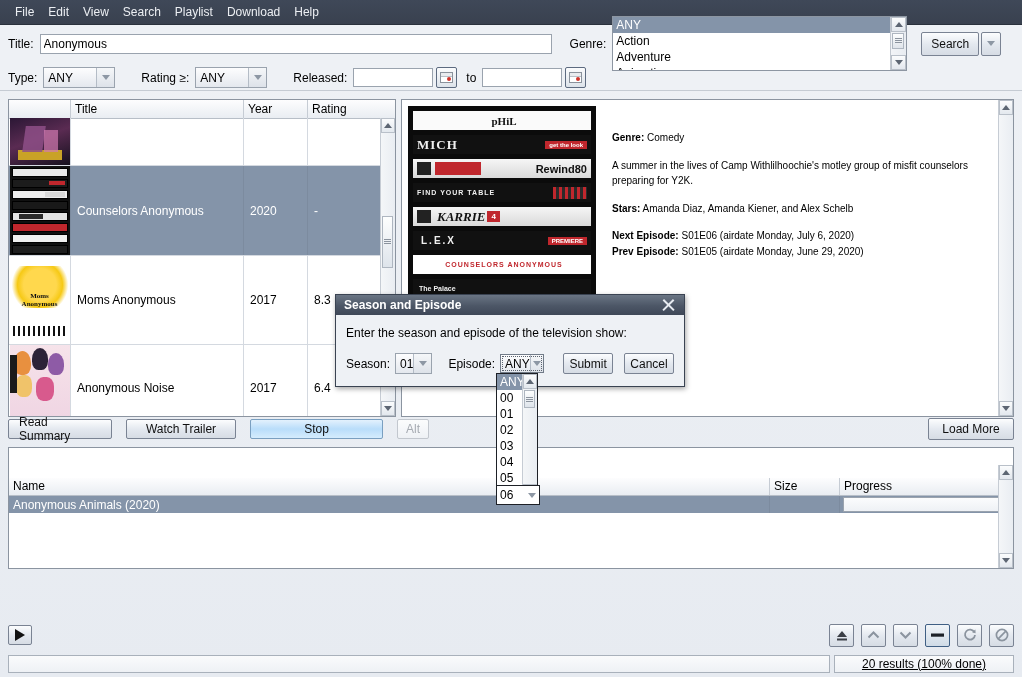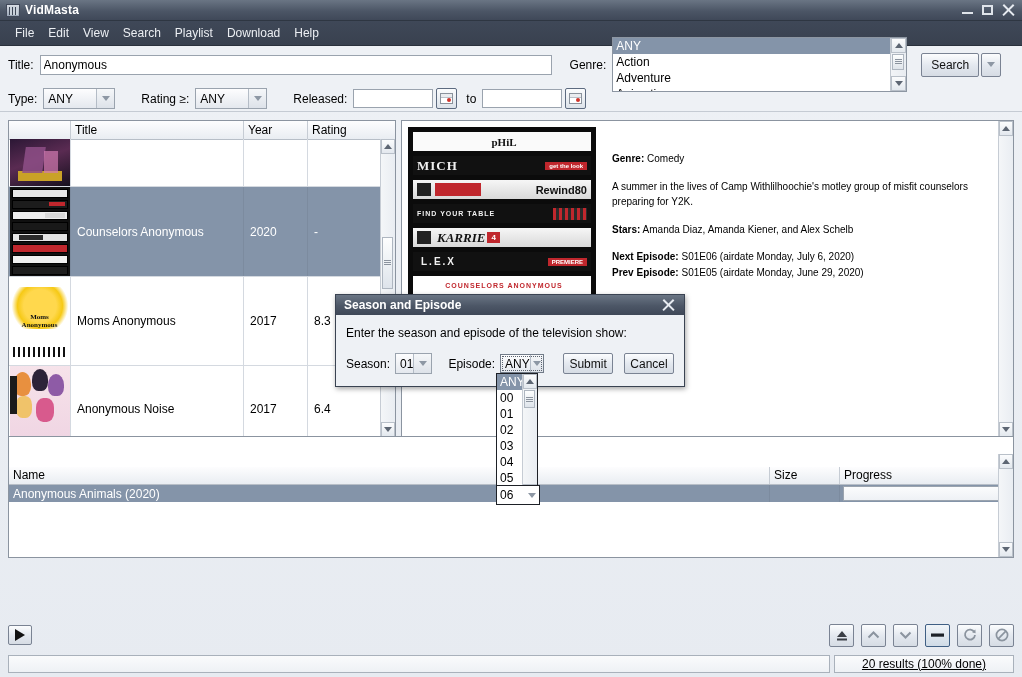--- a/index.html
+++ b/index.html
@@ -215,29 +215,20 @@
             background:linear-gradient(#fdfefe,#dee4eb);border:1px solid #aeb6c0;box-sizing:border-box;}
   .popbottom{position:absolute;left:496px;top:485px;width:44px;height:20px;
              border:1px solid #1d2026;background:#fff;box-sizing:border-box;
              display:flex;align-items:center;z-index:41;font-size:12px;}
 </style>
 </head>
 <body>
 
 <div class="app">
 
-  <div class="titlebar">
-    <div class="tb-icon"></div>
-    <div class="tb-title">VidMasta</div>
-    <div class="tb-btns">
-      <div class="tb-btn tb-min"></div>
-      <div class="tb-btn tb-max"></div>
-      <div class="tb-btn tb-close"></div>
-    </div>
-  </div>
 
   <div class="menubar">
     <div class="menu-item">File</div>
     <div class="menu-item">Edit</div>
     <div class="menu-item">View</div>
     <div class="menu-item">Search</div>
     <div class="menu-item">Playlist</div>
     <div class="menu-item">Download</div>
     <div class="menu-item">Help</div>
   </div>
@@ -466,20 +457,27 @@
         <div class="vs-arrow">
             <i class="tri-u-s"></i>
           </div>
         <div class="vs-arrow" style="position:absolute;bottom:0;left:0;right:0">
             <i class="tri-d-s"></i>
           </div>
       </div>
     </div>
   </div>
 
+  <div class="actions">
+    <div class="btn actbtn" style="width:104px">Read Summary</div>
+    <div class="btn actbtn" style="width:110px">Watch Trailer</div>
+    <div class="btn actbtn stop">Stop</div>
+    <div class="btn actbtn alt">Alt</div>
+    <div class="btn loadmore">Load More</div>
+  </div>
 
   <div class="dlwrap">
     <div class="dlhead">
       <div class="dlh n">Name</div>
       <div class="dlh s">Size</div>
       <div class="dlh p">Progress</div>
     </div>
     <div class="dlrow">
       <div class="dlc n">Anonymous Animals (2020)</div>
       <div class="dlc s"></div>

